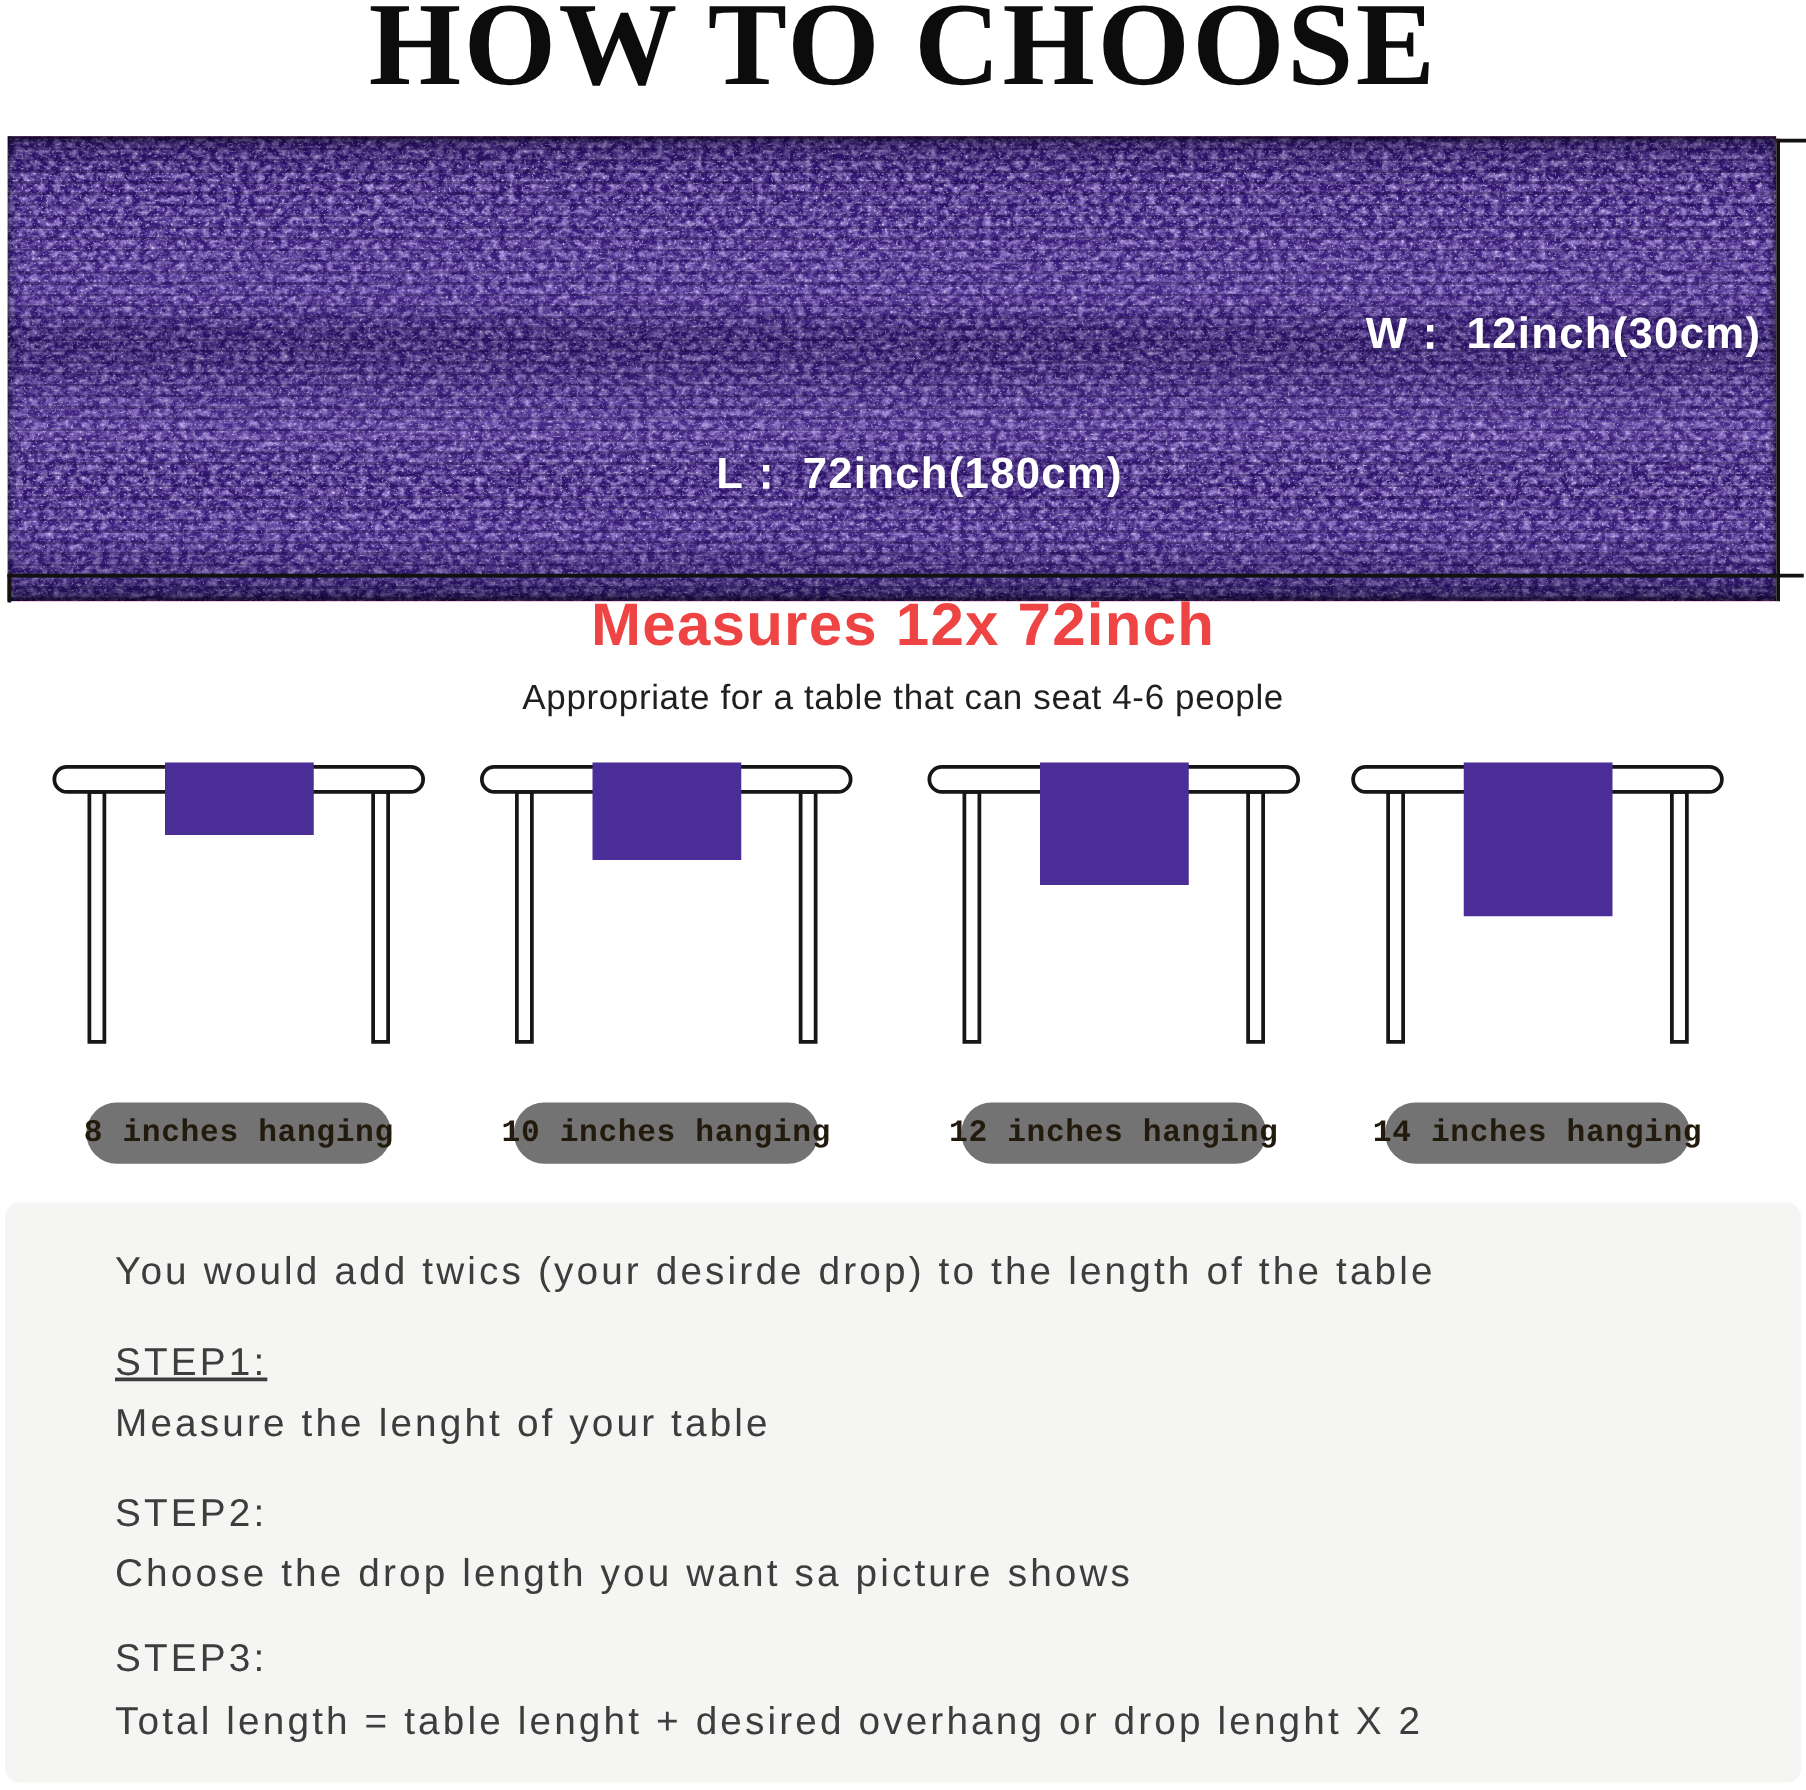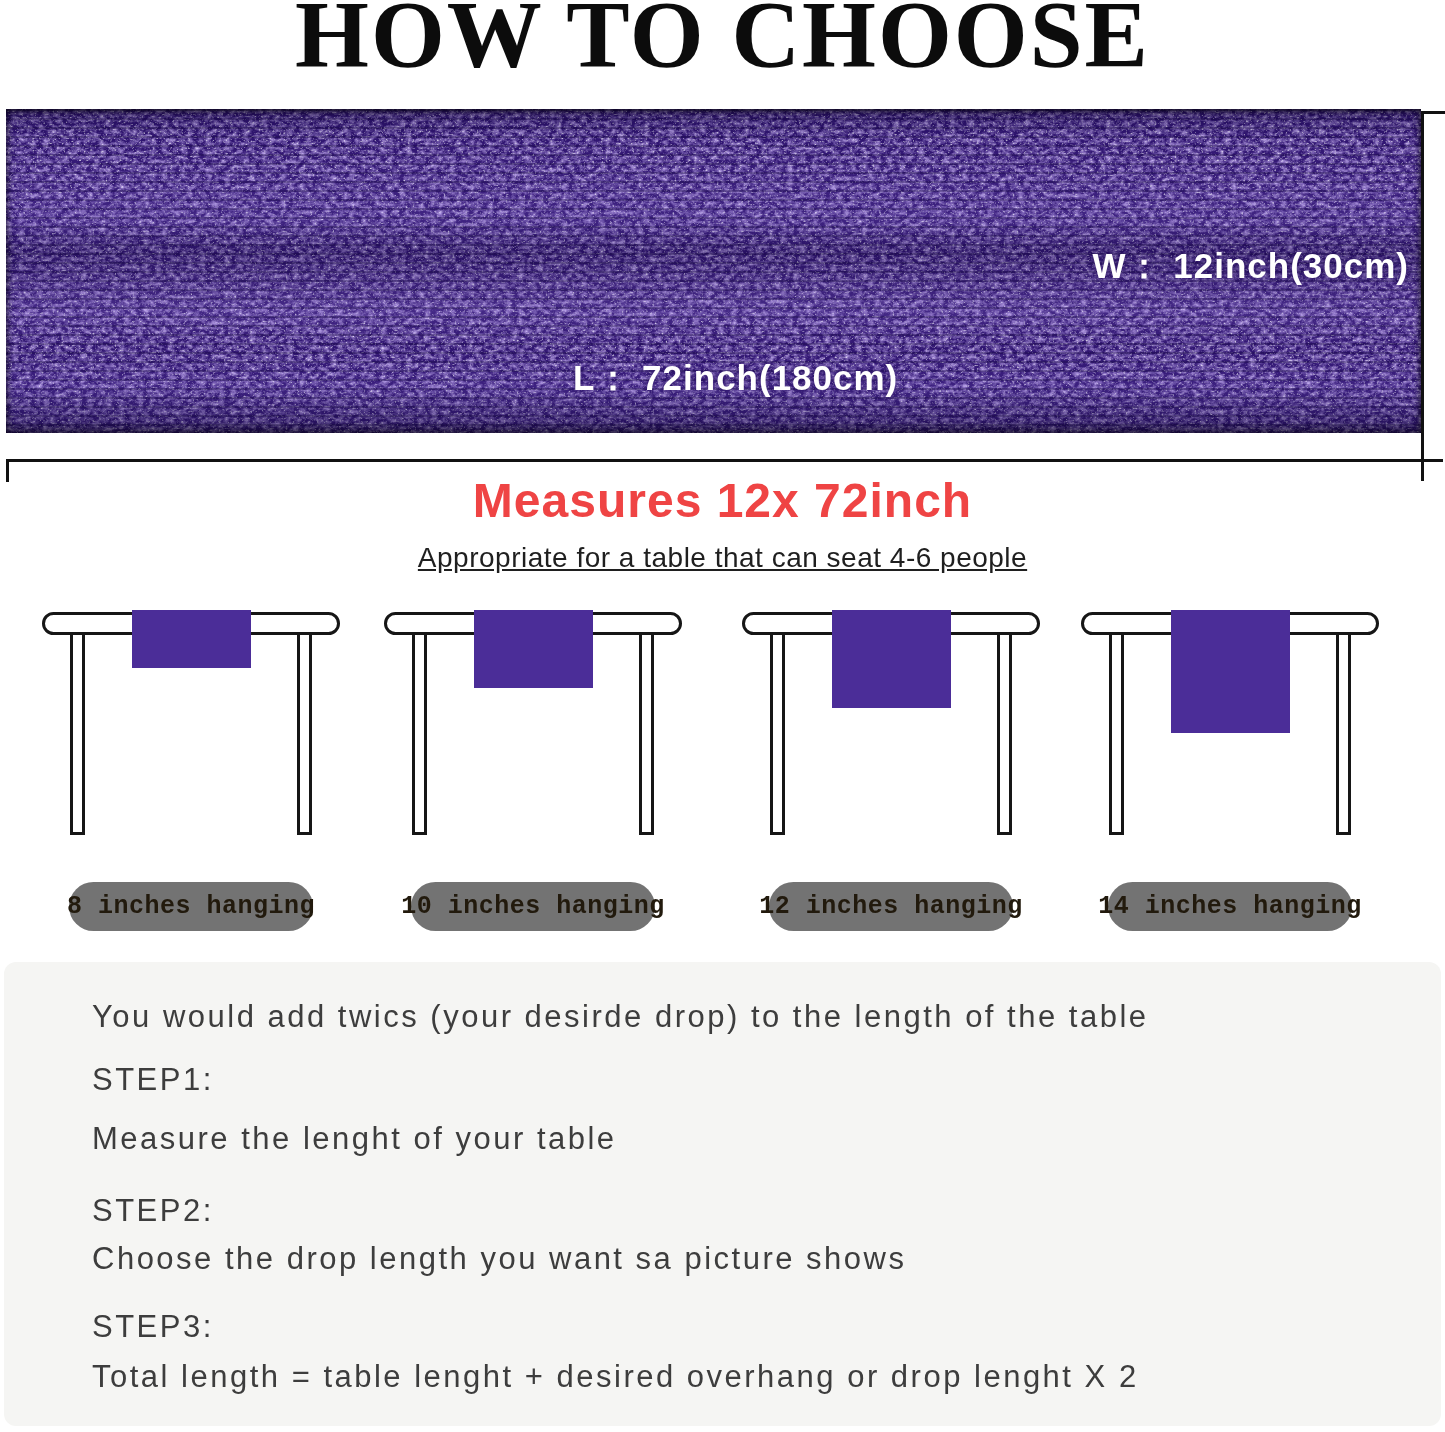--- a/index.html
+++ b/index.html
@@ -29,21 +29,21 @@
     line-height: 1.0;
     white-space: nowrap;
   }
 
   
   .runner-photo {
     position: absolute;
     left: 6px;
     top: 109px;
     width: 1415px;
-    height: 324px;
+    height: 372px;
     background: #ec4899;
     overflow: hidden;
   }
   .runner-photo svg.texture {
     position: absolute;
     inset: 0;
     width: 100%;
     height: 100%;
     display: block;
   }
@@ -101,21 +101,20 @@
     position: absolute;
     top: 542px;
     left: 0;
     width: 100%;
     text-align: center;
     font-weight: 400;
     font-size: 28px;
     letter-spacing: 0.5px;
     color: #1f1f1f;
     white-space: nowrap;
-    text-decoration: underline;
   }
 
   
   .diagram {
     position: absolute;
     top: 610px;
     width: 350px;
     height: 330px;
   }
   .diagram.col0 { left: 16px; }
@@ -191,21 +190,21 @@
   .panel p {
     position: absolute;
     left: 88px;
     color: #3d3d3d;
     font-weight: 400;
     font-size: 31px;
     letter-spacing: 2.5px;
     white-space: nowrap;
   }
   p.intro   { top: 37px;  }
-  p.s1title { top: 100px; }
+  p.s1title { top: 110px; text-decoration: underline; }
   p.s1text  { top: 159px; }
   p.s2title { top: 231px; }
   p.s2text  { top: 279px; }
   p.s3title { top: 347px; }
   p.s3text  { top: 397px; }
 </style>
 </head>
 <body>
 
 <div class="page">

